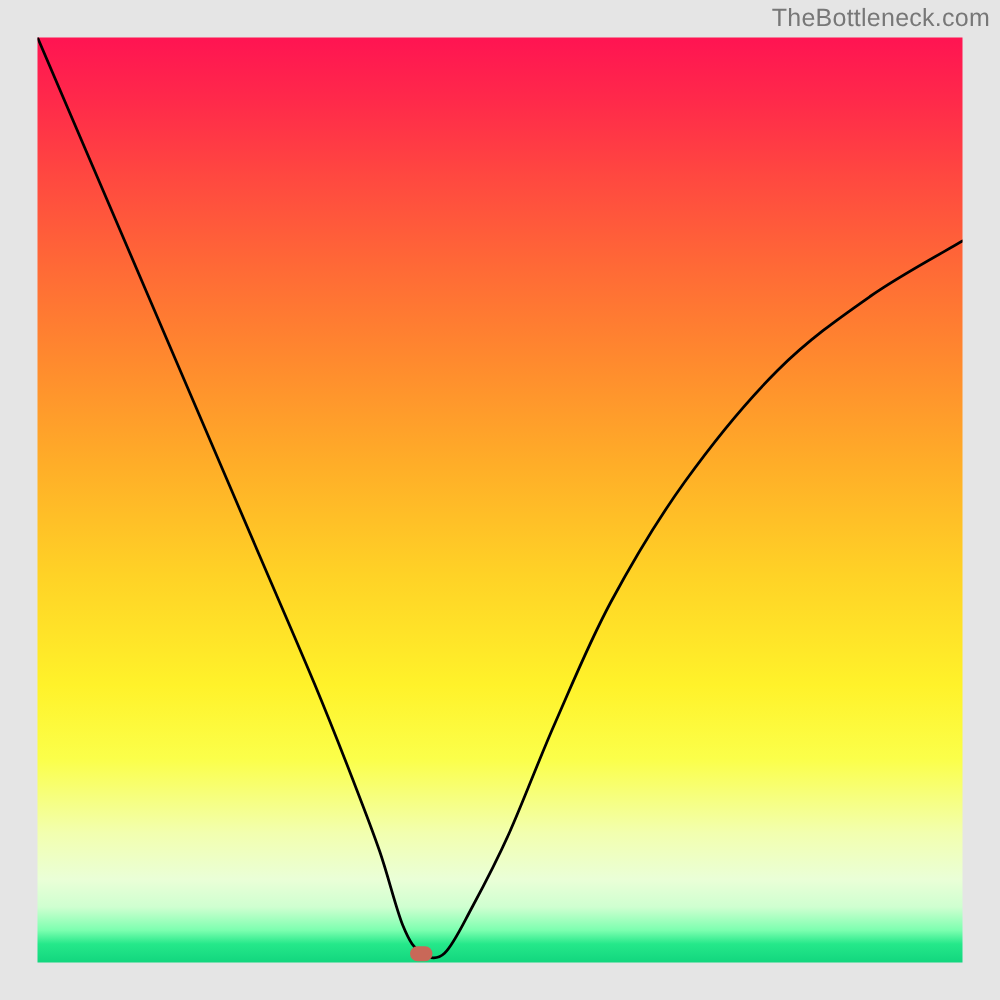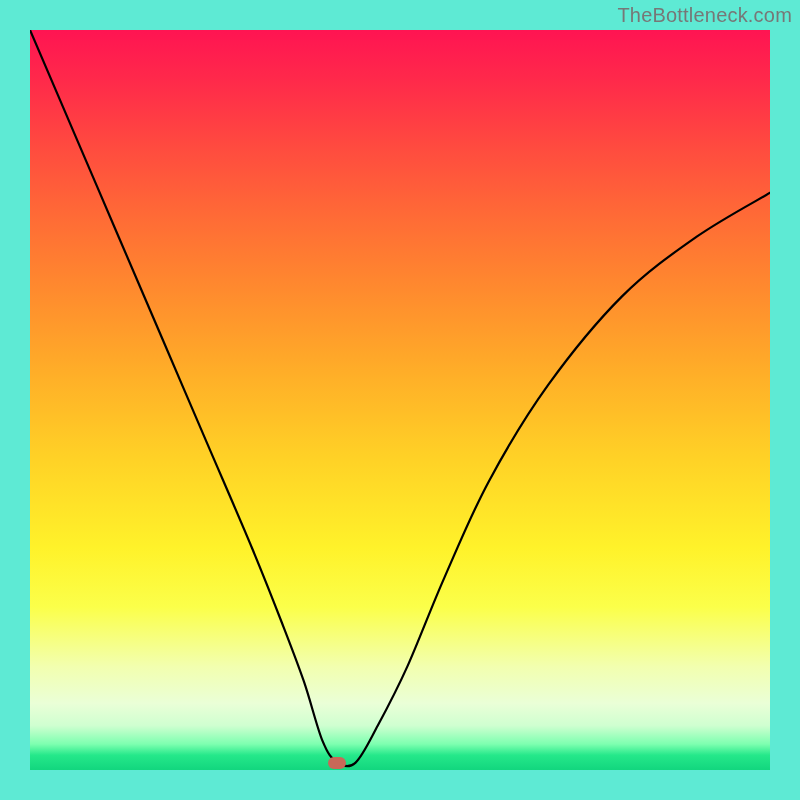--- a/index.html
+++ b/index.html
@@ -10,21 +10,21 @@
     background: #000;
     overflow: hidden;
     font-family: Arial, Helvetica, sans-serif;
   }
   .frame {
     position: absolute;
     left: 0;
     top: 0;
     width: 800px;
     height: 800px;
-    background: #5eead4;
+    background: #e5e5e5;
   }
   .plot-area {
     position: absolute;
     left: 30px;
     top: 30px;
     width: 740px;
     height: 740px;
     background: linear-gradient(to bottom,
       #ff1452 0%,
       #ff2a4a 7%,

